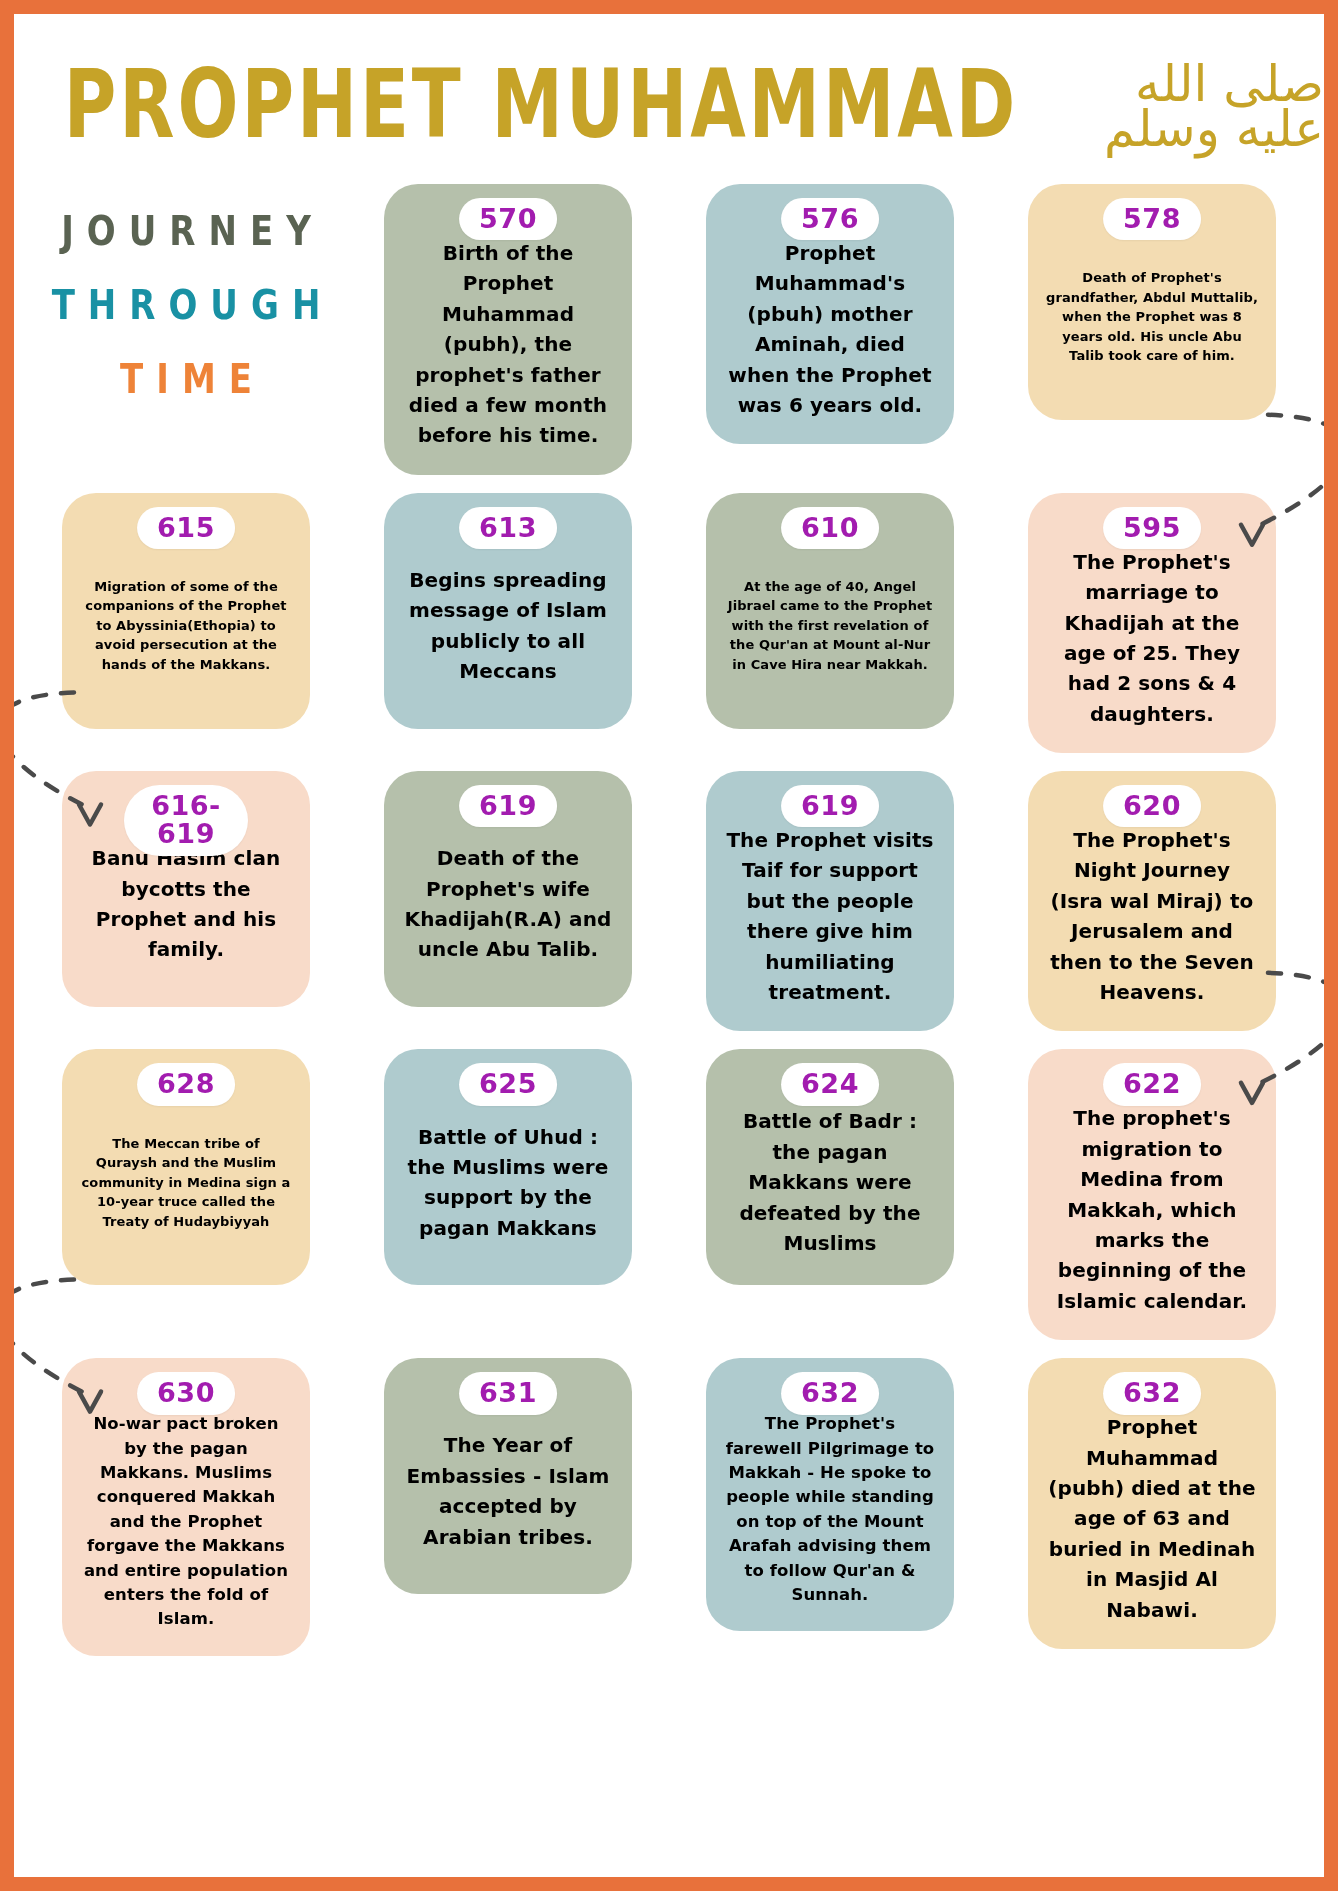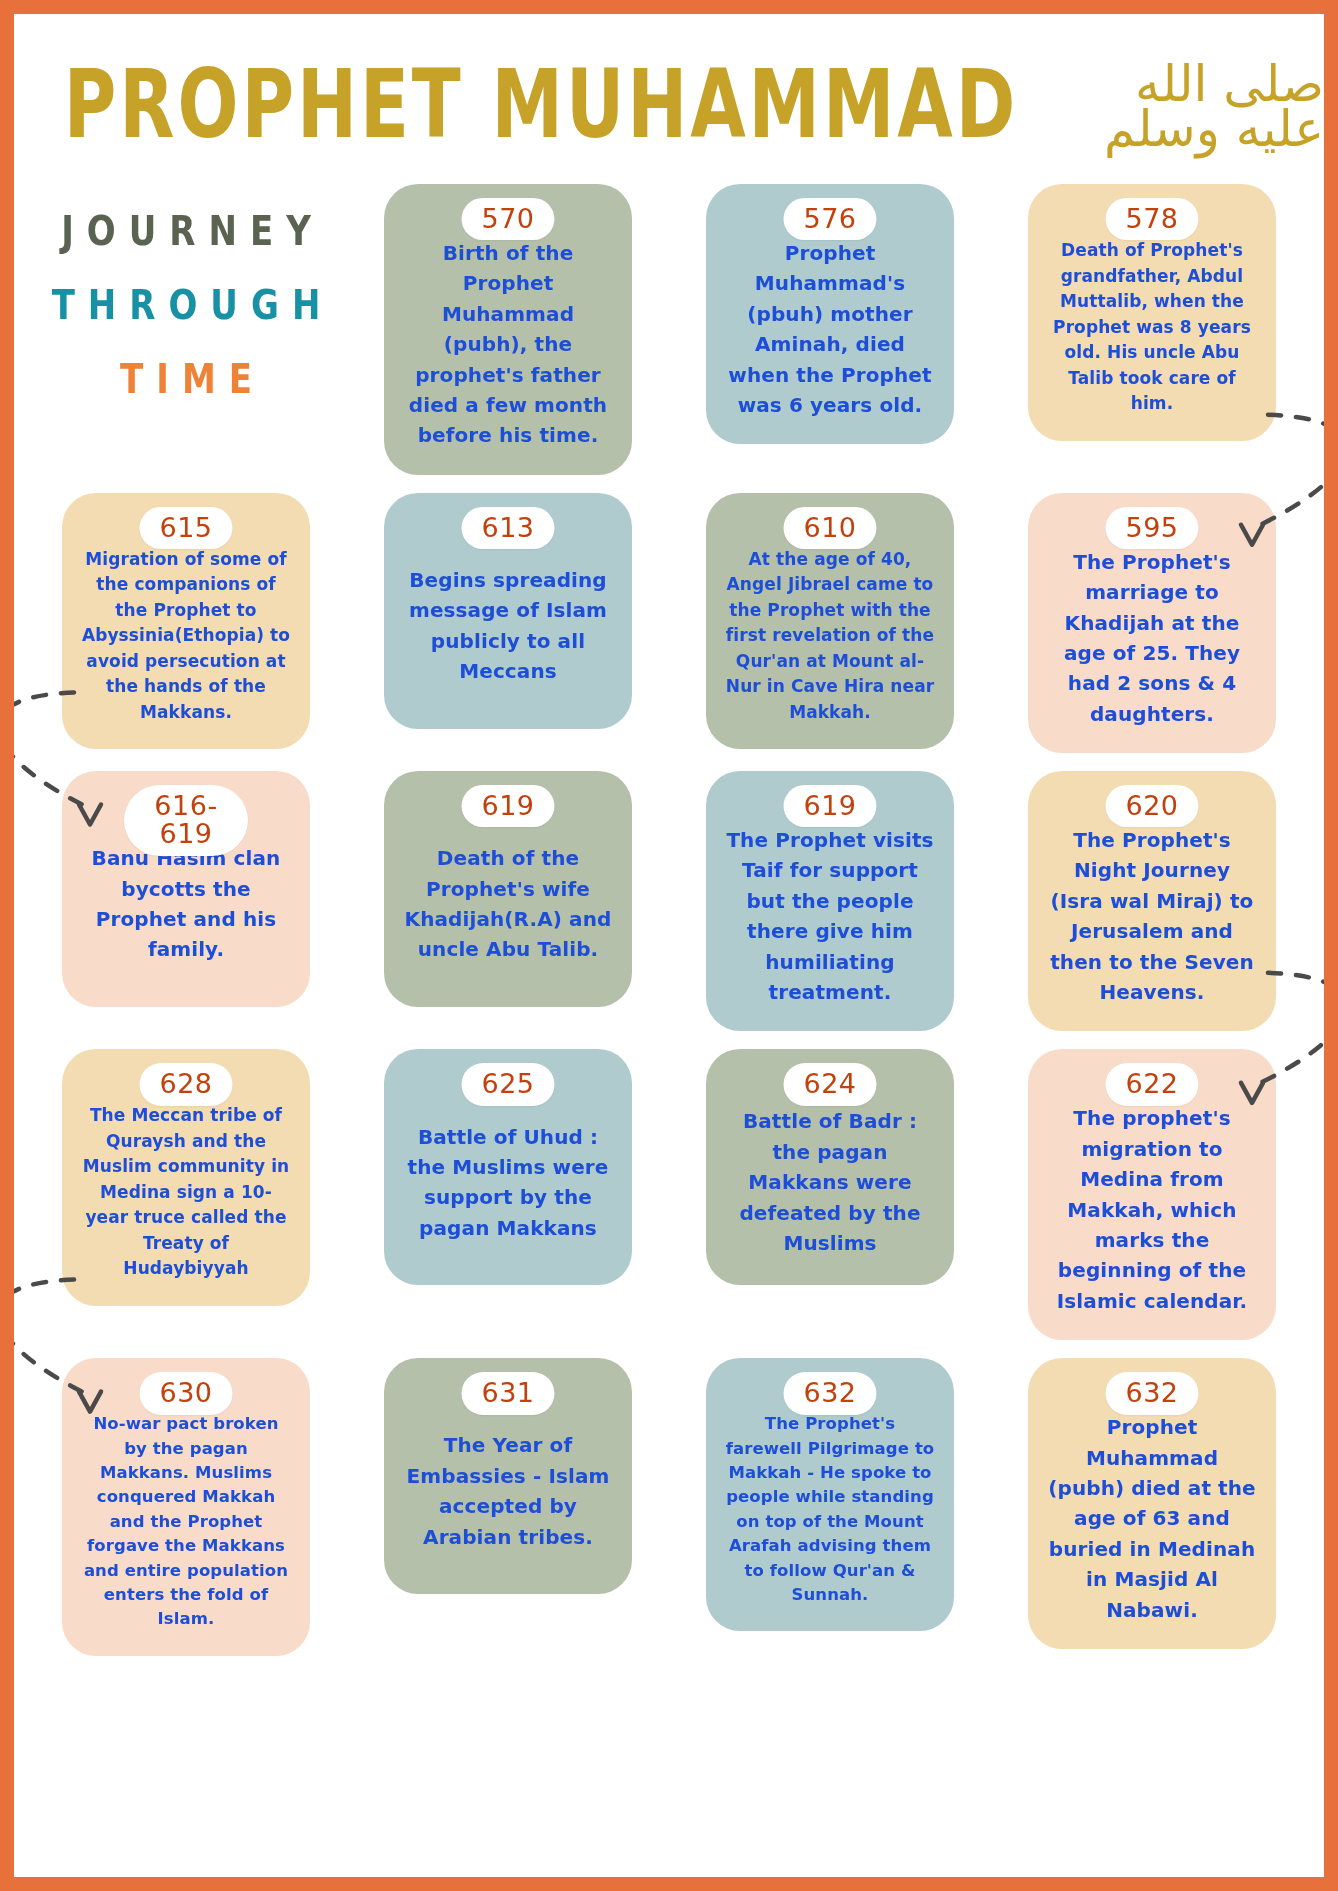--- a/index.html
+++ b/index.html
@@ -87,36 +87,36 @@
 
   .year-pill {
     position:absolute;
     top:14px; left:50%;
     transform:translateX(-50%);
     background:#ffffff;
     border-radius:999px;
     min-width:78px;
     padding:7px 20px;
     text-align:center;
-    font-weight:400;
+    font-weight:700;
     font-size:27px;
     letter-spacing:0.5px;
-    color:#c2410c;
+    color:#a21caf;
     line-height:1.05;
     box-shadow:0 1px 2px rgba(0,0,0,0.05);
   }
   .card-text {
     font-size:20px;
     font-weight:700;
     line-height:1.52;
-    color:#1d4ed8;
+    color:#000000;
     letter-spacing:0.1px;
     padding:0 2px;
   }
-  .card-text.sm { font-size:17px; line-height:1.5; }
+  .card-text.sm { font-size:13px; line-height:1.5; }
   .card-text.xs { font-size:16.5px; line-height:1.48; }
 
   
   .jtt {
     display:flex;
     flex-direction:column;
     justify-content:flex-start;
     align-items:center;
     gap:34px;
     padding-top:26px;

